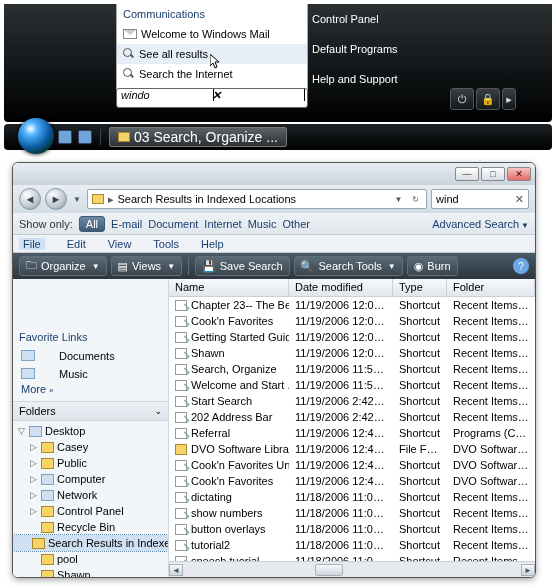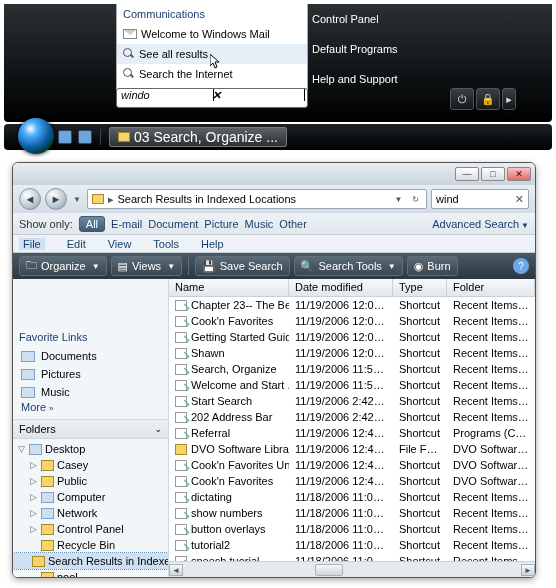--- a/index.html
+++ b/index.html
@@ -167,21 +167,21 @@
 
   .body {
     flex:1; display:flex; overflow:hidden; background:#fff;
   }
   .sidebar {
     width: 156px; border-right:1px solid #d0d6dc; background:#f3f6f9;
     display:flex; flex-direction:column;
   }
   .favs{padding:4px 6px 6px 6px;margin-top:48px;}
   .favs .hdr{color:#1a3e6e; font-weight:normal; margin-bottom:4px;}
-  .fav-item{display:flex;align-items:flex-end;gap:6px;padding:3px 2px;color:#000;}
+  .fav-item{display:flex;align-items:flex-start;gap:24px;padding:3px 2px;color:#000;}
   .fav-icon{width:14px;height:11px;background:#cfe0f2;border:1px solid #7da2c4;}
   .more{color:#1a3e6e;padding-left:2px;}
   .more .chev{font-size:8px;margin-left:3px;}
 
   .folders-hdr{
     margin-top:0;padding:3px 6px;border-top:1px solid #d0d6dc;border-bottom:1px solid #d0d6dc;
     background:linear-gradient(#edf1f5,#dde4eb);display:flex;align-items:center;justify-content:space-between;
   }
   .folders-hdr .chev{font-size:9px;}
   .tree{flex:1;overflow:hidden;padding:2px 0;}
@@ -288,21 +288,21 @@
       <span style="flex:1">wind</span>
       <span style="color:#555">✕</span>
     </div>
   </div>
 
   <div class="filterrow">
     <span class="lbl">Show only:</span>
     <span class="pill active">All</span>
     <span style="color:#1a3e6e">E-mail</span>
     <span style="color:#1a3e6e">Document</span>
-    <span style="color:#1a3e6e">Picture</span>
+    <span style="color:#1a3e6e">Internet</span>
     <span style="color:#1a3e6e">Music</span>
     <span style="color:#1a3e6e">Other</span>
     <span class="adv"><span>Advanced Search</span><span class="chev">▼</span></span>
   </div>
 
   <div class="menubar">
     <span class="sel">File</span>
     <span>Edit</span>
     <span>View</span>
     <span>Tools</span>
@@ -322,24 +322,20 @@
   <div class="body">
     <div class="sidebar">
       <div class="favs">
         <div class="hdr">Favorite Links</div>
         <div class="fav-item">
             <span class="fav-icon"></span>
             <span>Documents</span>
           </div>
         <div class="fav-item">
             <span class="fav-icon"></span>
-            <span>Pictures</span>
-          </div>
-        <div class="fav-item">
-            <span class="fav-icon"></span>
             <span>Music</span>
           </div>
         <div class="more"><span>More</span><span class="chev">»</span></div>
       </div>
       <div class="folders-hdr">
         <span>Folders</span>
         <span class="chev">⌄</span>
       </div>
       <div class="tree" id="tree">
           <div class="tree-item monitor">

